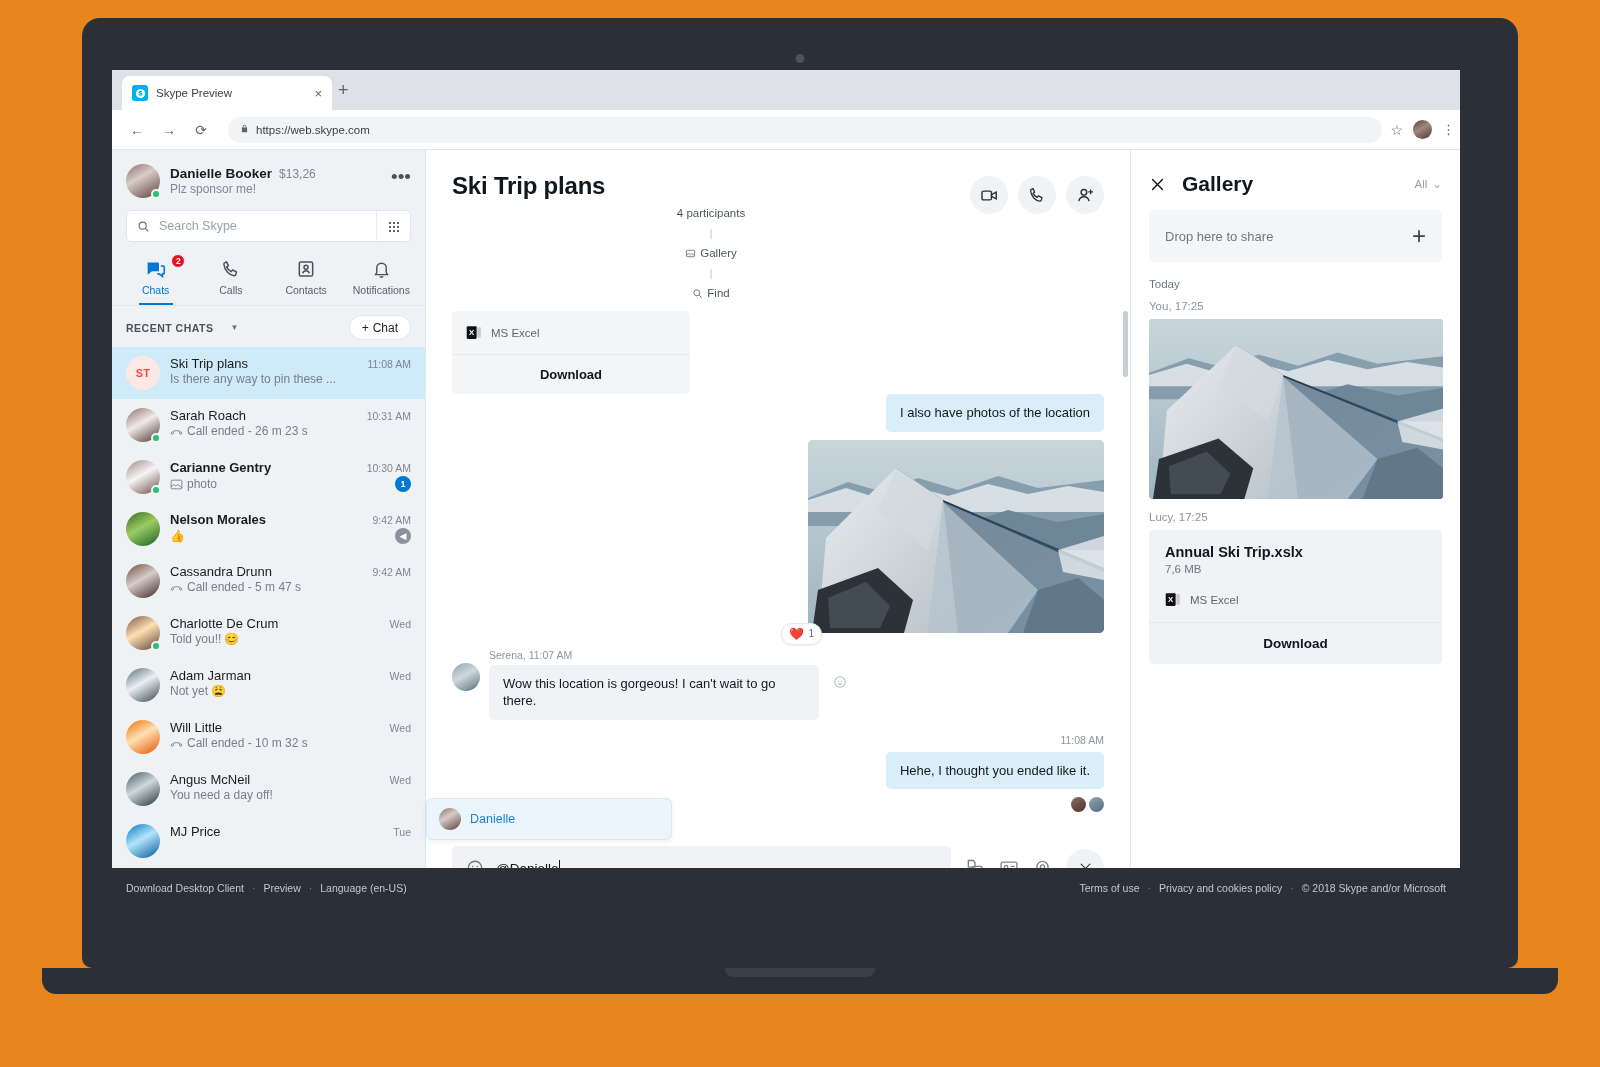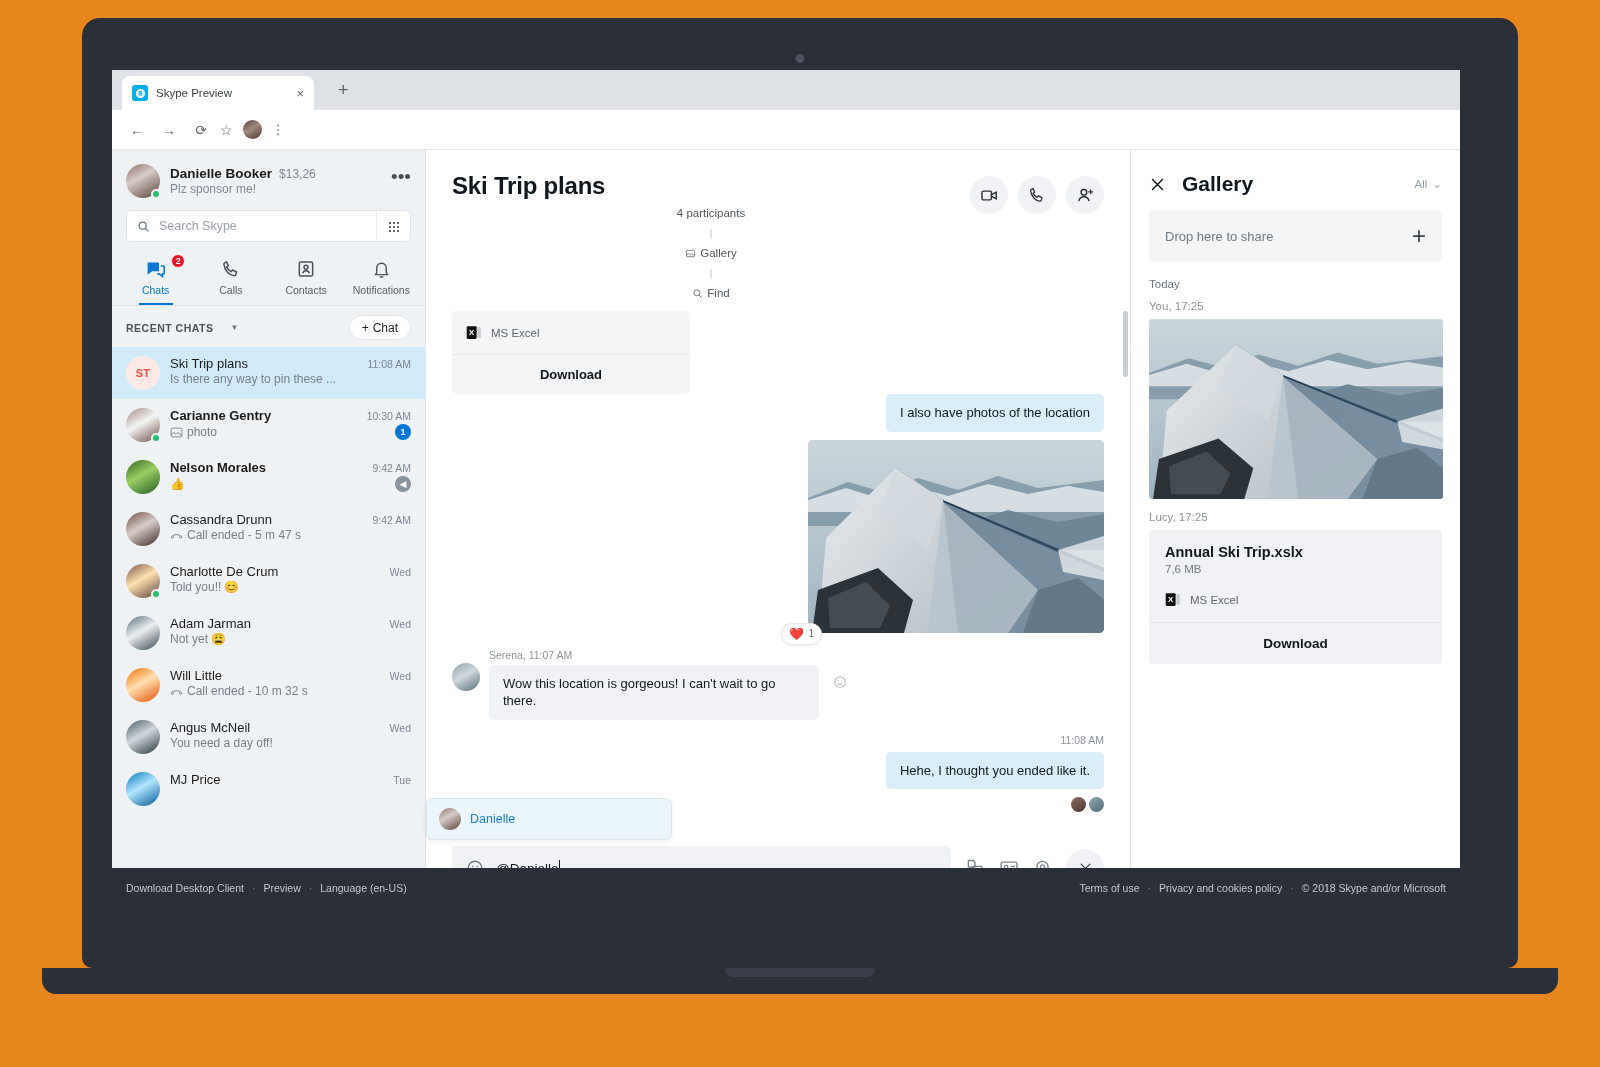--- a/index.html
+++ b/index.html
@@ -30,21 +30,21 @@
 
   
   #browser{
     position:absolute; left:112px; top:70px; width:1348px; height:838px;
     background:#fff; overflow:hidden;
   }
   .tabstrip{
     height:40px; background:#DEE1E6; position:relative;
   }
   .tab{
-    position:absolute; left:10px; top:6px; width:192px;height:34px;
+    position:absolute; left:10px; top:6px; width:210px;height:34px;
     background:#fff; border-radius:8px 8px 0 0; display:flex;align-items:center;
     padding:0 10px; gap:8px;
   }
   .tab-fav{ width:16px;height:16px;border-radius:3px;background:#00AFF0;
     display:flex;align-items:center;justify-content:center;flex:0 0 auto;}
   .tab-fav svg{width:11px;height:11px;}
   .tab-title{ font-size:11.5px;color:#3c4043; flex:1; white-space:nowrap;overflow:hidden;}
   .tab-close{ font-size:13px;color:#5f6368;cursor:pointer;line-height:1;}
   .new-tab{ position:absolute;left:226px;top:11px;font-size:18px;color:#5f6368;line-height:1;cursor:pointer;}
 
@@ -243,20 +243,28 @@
       <span class="tab-title">Skype Preview</span>
       <span class="tab-close">×</span>
     </div>
     <span class="new-tab">+</span>
   </div>
 
   <div class="omnibar">
     <span class="nav-btn">←</span>
     <span class="nav-btn">→</span>
     <span class="nav-btn">⟳</span>
+    <div class="urlbox">
+      <span class="lock-ico">
+        <svg width="9" height="11" viewBox="0 0 24 24" fill="#5f6368">
+            <path d="M17 9V7a5 5 0 0 0-10 0v2H5v13h14V9h-2zm-8 0V7a3 3 0 0 1 6 0v2H9z"></path>
+          </svg>
+      </span>
+      <span class="url-text">https://web.skype.com</span>
+    </div>
     <div class="omni-right">
       <span class="star-ico">☆</span>
       <span class="profile-pic"></span>
       <span class="kebab">⋮</span>
     </div>
   </div>
 
   <div id="app">
 
     <div id="sidebar">
@@ -343,20 +351,40 @@
           <div class="crow sel">
             <div class="cav initials">ST</div>
             <div class="cbody">
               <div class="ctop">
                 <span class="cname">Ski Trip plans</span>
                 <span class="ctime">11:08 AM</span>
               </div>
               <div class="cbot">
                 <span class="cprev">
                   <span>Is there any way to pin these ...</span>
+                </span>
+              </div>
+            </div>
+          </div>
+          <div class="crow">
+            <div class="cav" style="background: linear-gradient(150deg, rgb(141, 110, 99) 0%, rgb(239, 235, 233) 45%, rgb(78, 52, 46) 100%);">
+              <span class="presence"></span>
+            </div>
+            <div class="cbody">
+              <div class="ctop">
+                <span class="cname">Sarah Roach</span>
+                <span class="ctime">10:31 AM</span>
+              </div>
+              <div class="cbot">
+                <span class="cprev">
+                  <svg width="13" height="11" viewBox="0 0 24 20" fill="none" stroke="#767f88" stroke-width="1.8">
+                    <path d="M2 13c4-6 16-6 20 0"></path>
+                    <path d="M2 13c0 2 3 2.5 4 1l.5-2.5M22 13c0 2-3 2.5-4 1l-.5-2.5"></path>
+                  </svg>
+                  <span>Call ended - 26 m 23 s</span>
                 </span>
               </div>
             </div>
           </div>
           <div class="crow">
             <div class="cav" style="background: linear-gradient(150deg, rgb(161, 136, 127) 0%, rgb(245, 245, 245) 45%, rgb(109, 76, 65) 100%);">
               <span class="presence"></span>
             </div>
             <div class="cbody">
               <div class="ctop">

